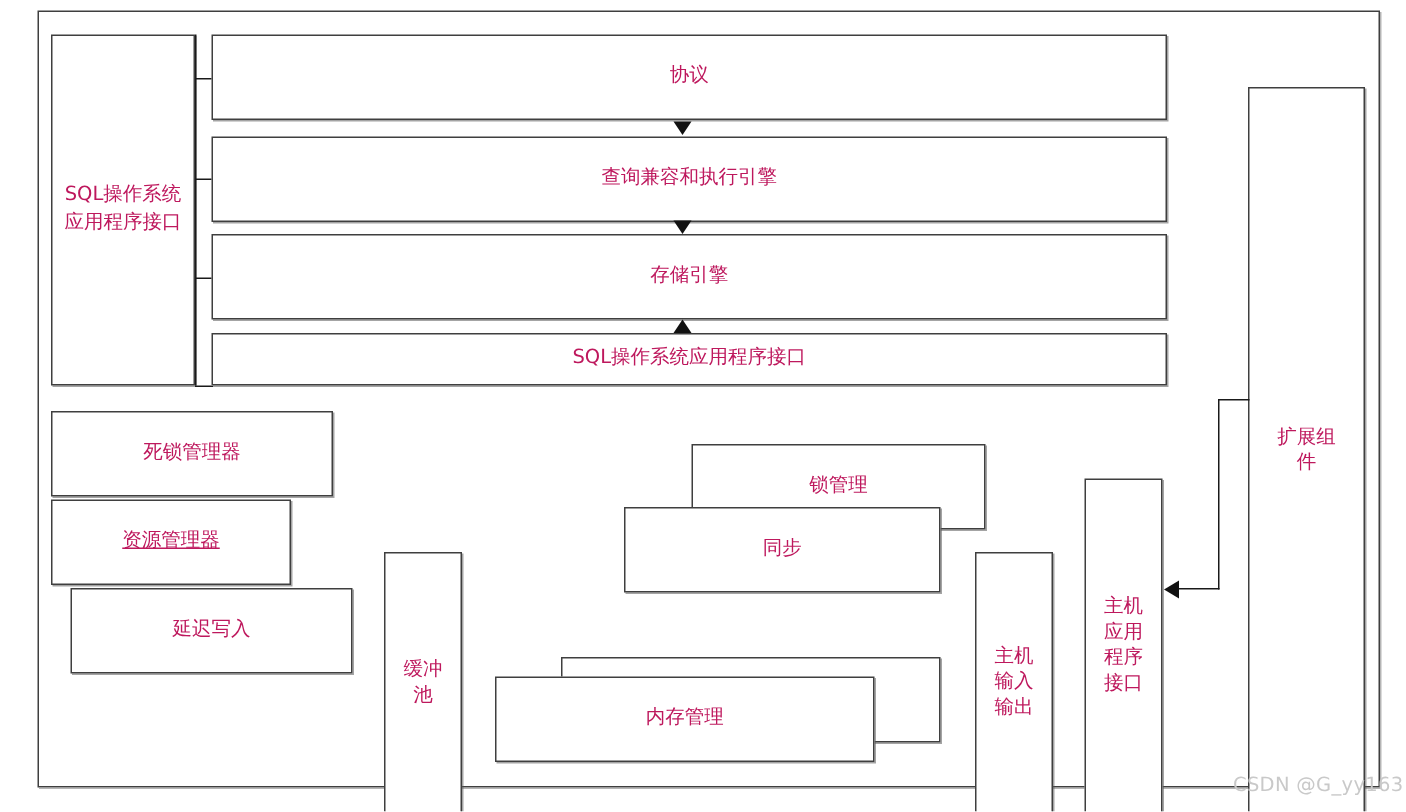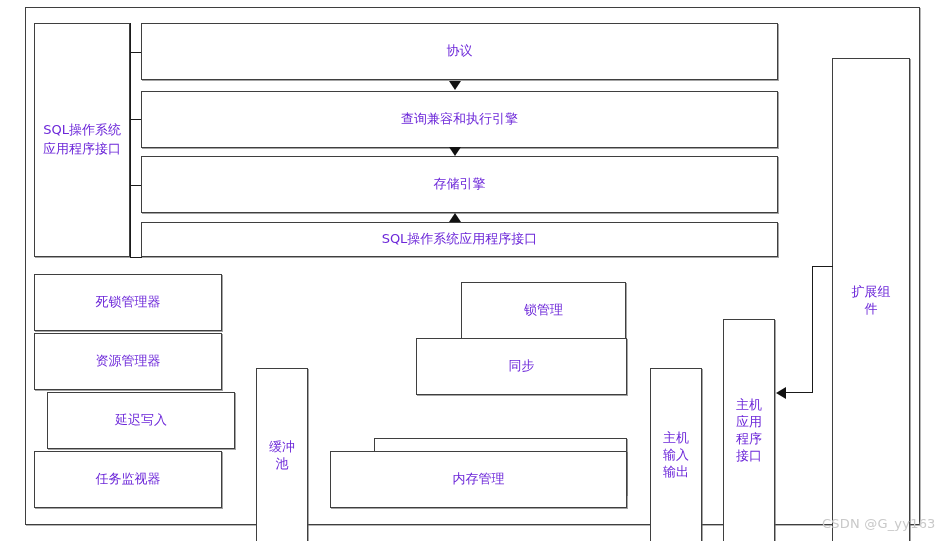--- a/index.html
+++ b/index.html
@@ -16,22 +16,22 @@
     overflow: hidden;
   }
   .box {
     position: absolute;
     box-sizing: border-box;
     border: 1px solid #3f3f3f;
     background: #ffffff;
     display: flex;
     align-items: center;
     justify-content: center;
-    text-align: right;
-    color: #6d28d9;
+    text-align: center;
+    color: #be185d;
     font-size: 13px;
     line-height: 1.45;
     box-shadow: 1px 1px 0 0 rgba(90,90,90,0.55);
   }
   .frame {
     position: absolute;
     box-sizing: border-box;
     border: 1px solid #3f3f3f;
     background: transparent;
     box-shadow: 1px 1px 0 0 rgba(90,90,90,0.45);
@@ -113,45 +113,42 @@
 
   <div class="arrow-up" style="left:449px; top:213px;"></div>
 
   <div class="box" style="left:141px; top:222px; width:637px; height:35px;">
     <span>SQL操作系统应用程序接口</span>
   </div>
 
   <div class="box" style="left:34px; top:274px; width:188px; height:57px;">
     <span>死锁管理器</span>
   </div>
-  <div class="box" style="left:34px; top:333px; width:188px; height:57px;">
+  <div class="box" style="left:34px; top:333px; width:160px; height:57px;text-decoration:underline;">
     <span>资源管理器</span>
   </div>
   <div class="box" style="left:34px; top:392px; width:188px; height:57px;margin-left:13px;">
     <span>延迟写入</span>
-  </div>
-  <div class="box" style="left:34px; top:451px; width:188px; height:57px;">
-    <span>任务监视器</span>
   </div>
 
   <div class="box vstack" style="left:256px; top:333px; width:52px; height:175px;">
     <span>缓冲</span>
     <span>池</span>
   </div>
 
-  <div class="box" style="left:461px; top:282px; width:165px; height:57px;">
+  <div class="box" style="left:461px; top:296px; width:196px; height:57px;">
     <span>锁管理</span>
   </div>
   <div class="box" style="left:416px; top:338px; width:211px; height:57px;">
     <span>同步</span>
   </div>
   <div class="box" style="left:374px; top:394px; width:253px; height:57px;margin-top:44px;">
     <span>任务调度</span>
   </div>
-  <div class="box" style="left:330px; top:451px; width:297px; height:57px;">
+  <div class="box" style="left:330px; top:451px; width:253px; height:57px;">
     <span>内存管理</span>
   </div>
 
   <div class="box vstack" style="left:650px; top:333px; width:52px; height:175px;">
     <span>主机</span>
     <span>输入</span>
     <span>输出</span>
   </div>
 
   <div class="box vstack" style="left:723px; top:284px; width:52px; height:224px;">

